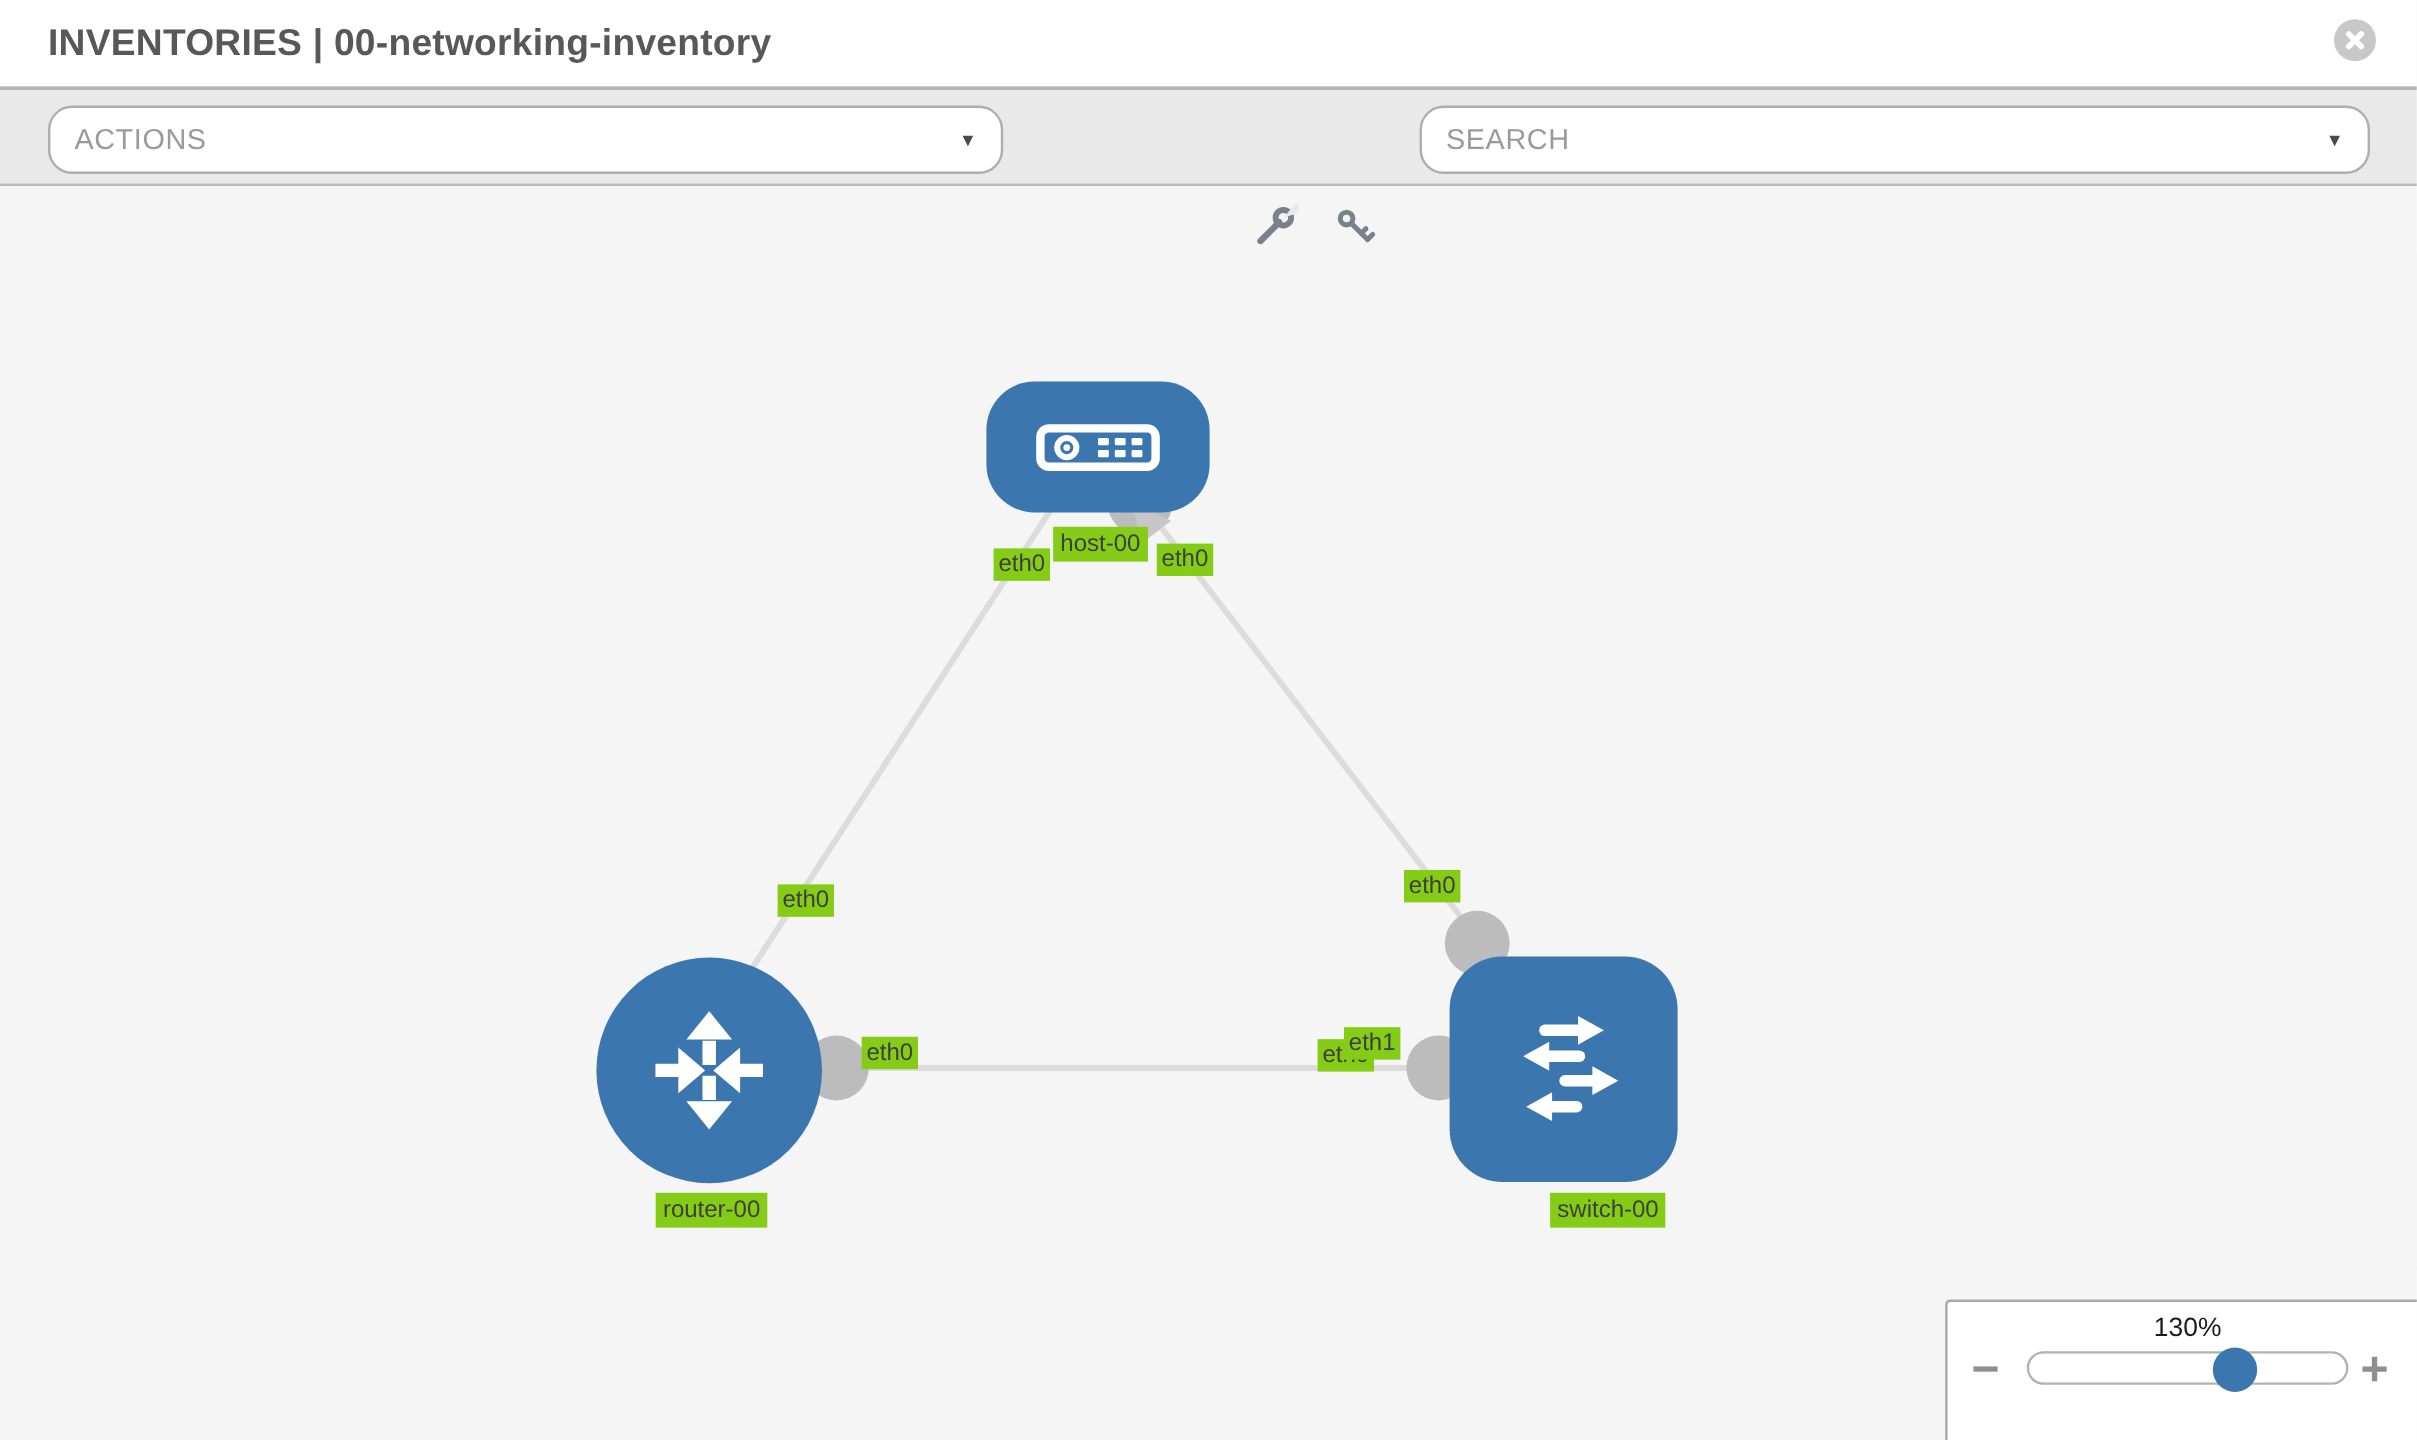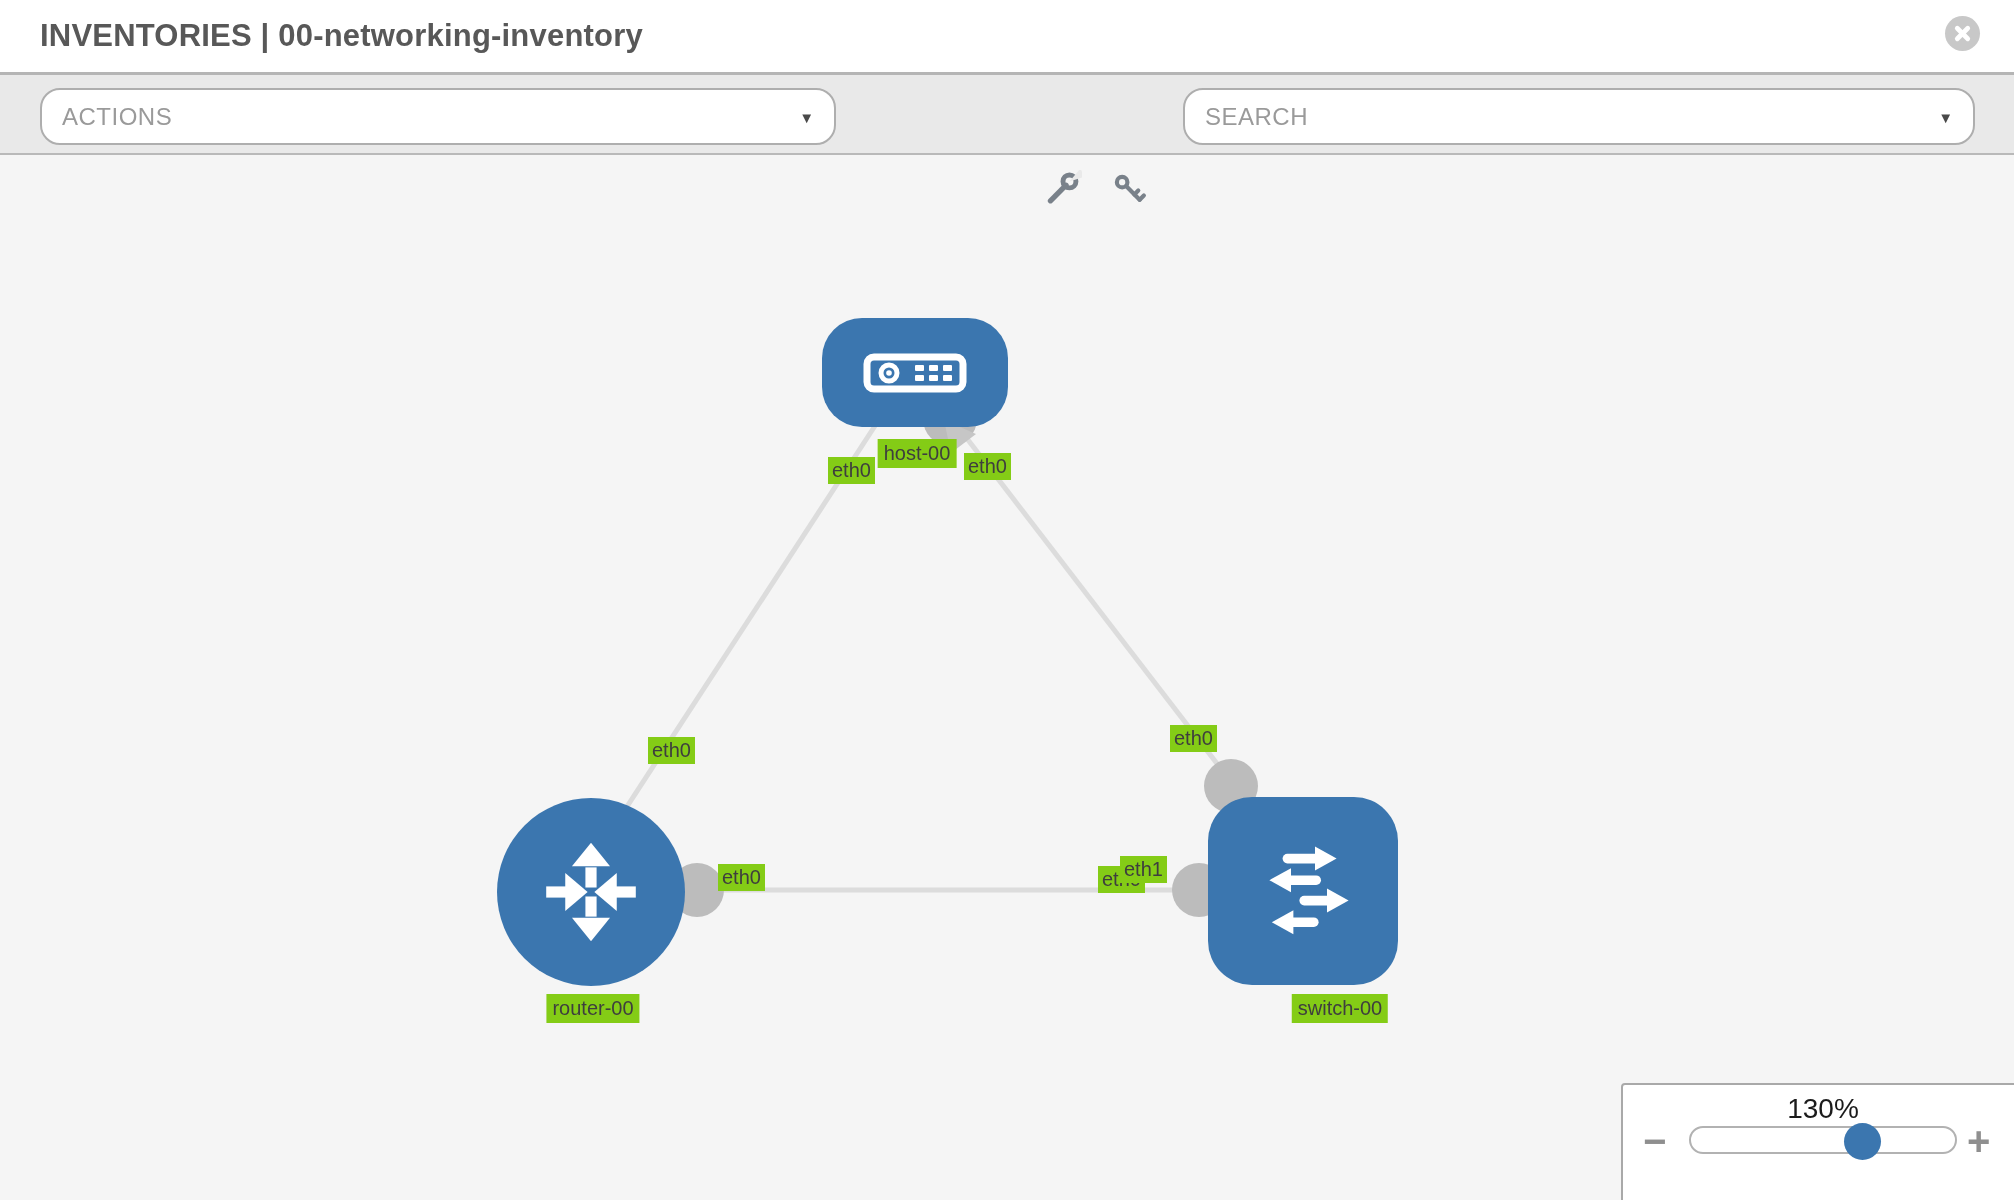--- a/index.html
+++ b/index.html
@@ -47,21 +47,21 @@
   .if-router-top{left:648px;top:737px;}
   .if-switch-top{left:1170px;top:725px;}
   .if-router-right{left:718px;top:864px;}
   .if-overlap-behind{left:1098px;top:866px;z-index:3;}
   .if-overlap-front{left:1120px;top:856px;z-index:4;}
 
   
   .zoom-panel{position:absolute;left:1621px;top:1083px;width:420px;height:145px;background:#ffffff;
               border:2px solid #a9a9a9;border-radius:4px;box-sizing:border-box;z-index:11;}
   .zoom-level{position:absolute;left:130px;top:8px;width:140px;text-align:center;
-              font-size:28px;color:#1b1b1b;}
+              font-size:22px;color:#1b1b1b;}
   .zoom-minus,.zoom-plus{position:absolute;color:#8f8f8f;font-size:40px;font-weight:bold;
               line-height:40px;cursor:pointer;user-select:none;}
   .zoom-minus{left:20px;top:36px;}
   .zoom-plus{left:344px;top:36px;}
   .zoom-track{position:absolute;left:66px;top:41px;width:268px;height:28px;background:#ffffff;
               border:2px solid #b2b2b2;border-radius:16px;box-sizing:border-box;cursor:pointer;}
   .zoom-handle{position:absolute;left:221px;top:38px;width:37px;height:37px;border-radius:50%;
                background:var(--node-blue,#3b76af);cursor:grab;}
 </style>
 </head>

